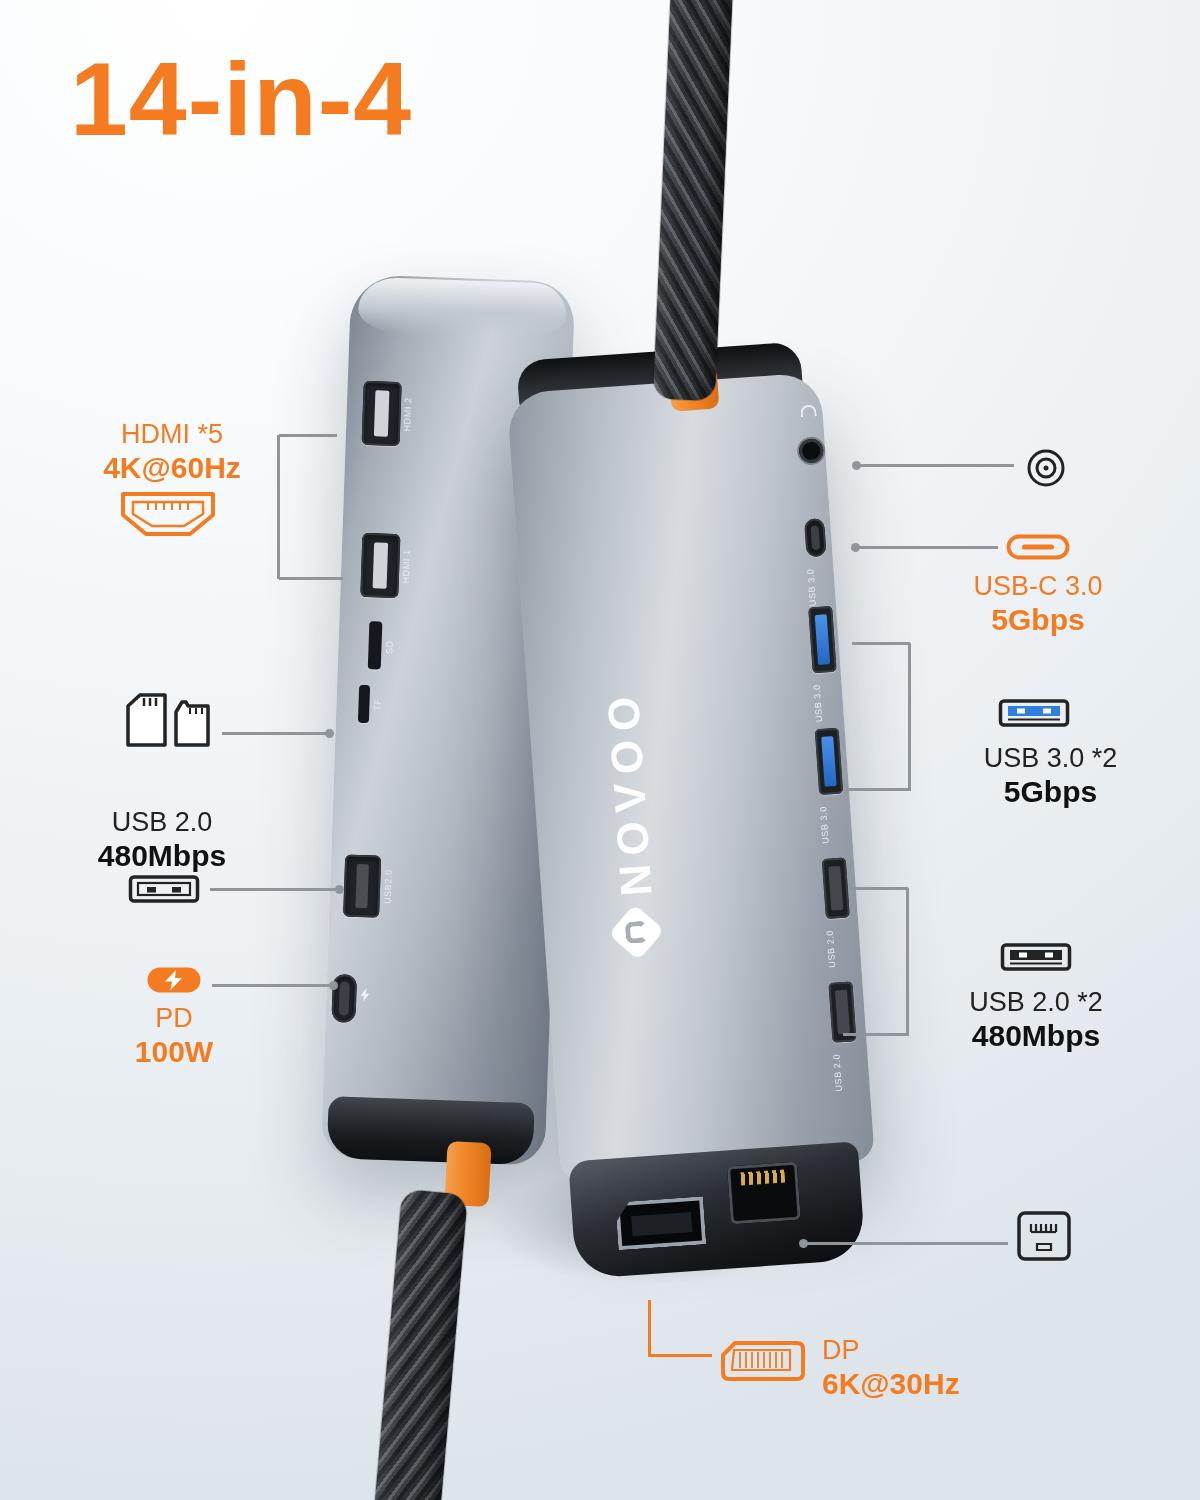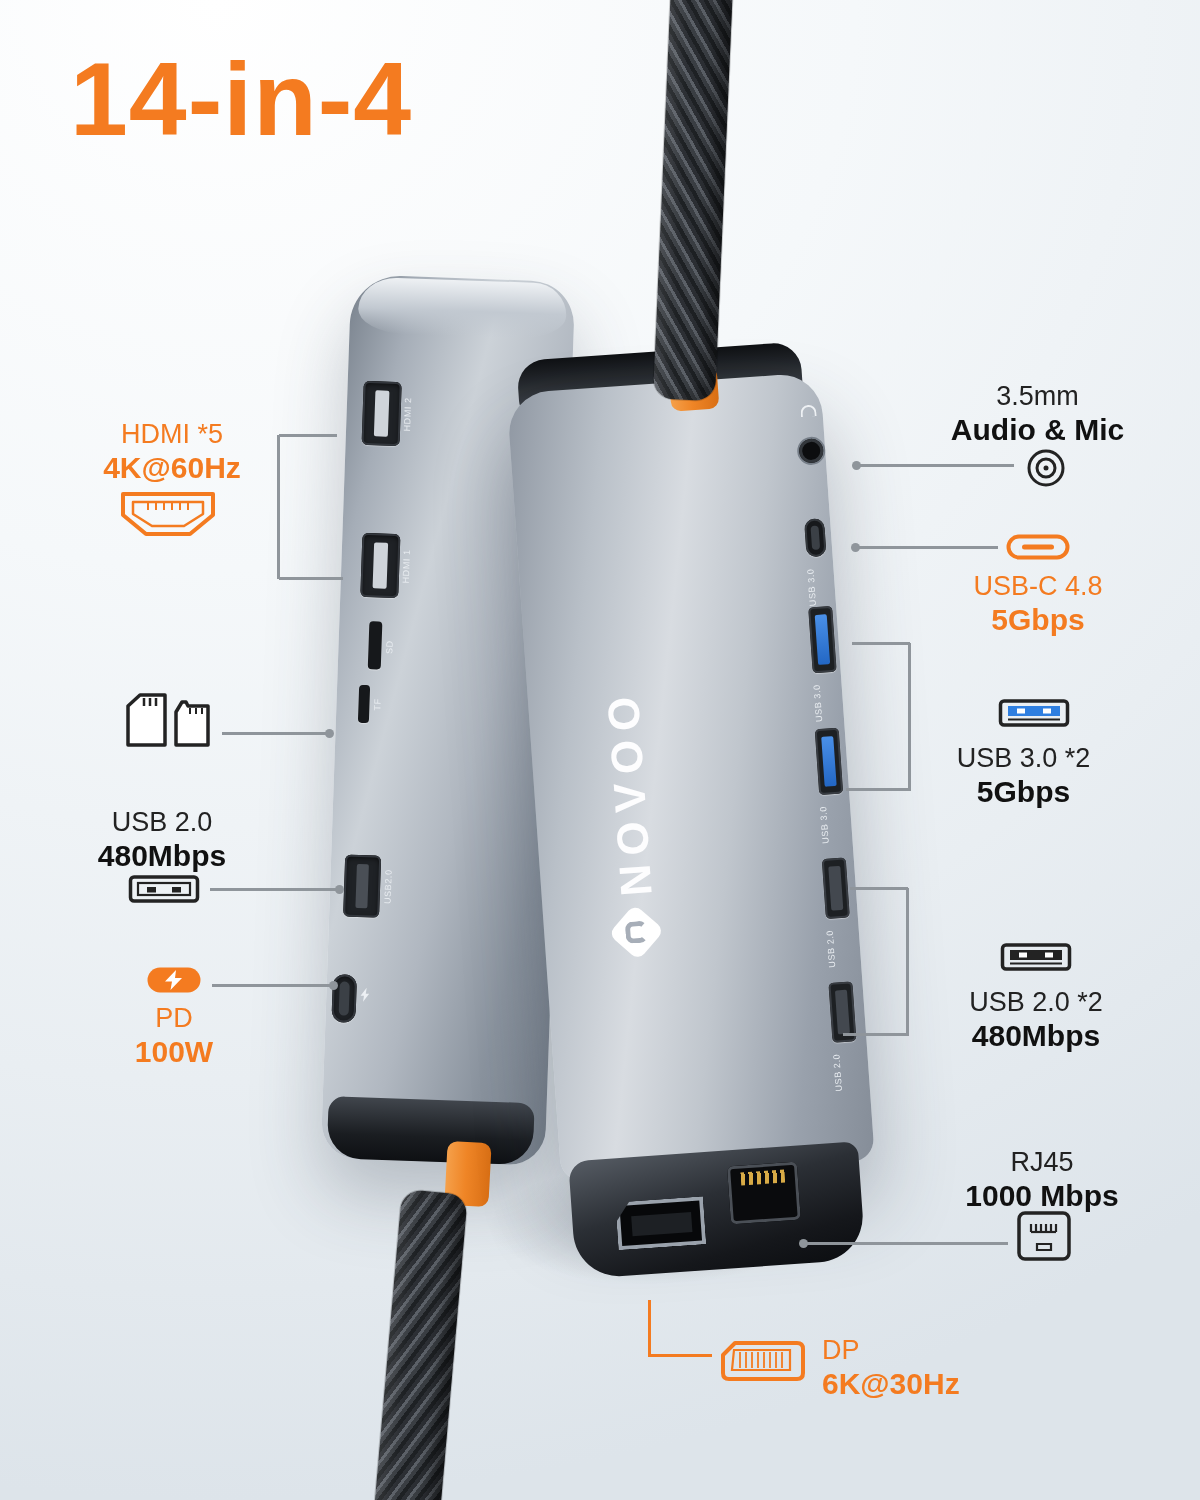--- a/index.html
+++ b/index.html
@@ -162,21 +162,21 @@
 
   .icon-usbc { left: 1006px; top: 534px; width: 64px; height: 26px; }
   .co-usbc   { left: 962px; top: 570px; width: 152px; }
   .ln-usbc   { left: 858px; top: 546px; width: 140px; }
   .dt-usbc   { left: 851px; top: 543px; }
 
   .bk-usb3-v  { left: 908px; top: 643px; height: 148px; }
   .bk-usb3-h1 { left: 852px; top: 642px; width: 58px; }
   .bk-usb3-h2 { left: 846px; top: 788px; width: 64px; }
   .icon-usb3  { left: 998px; top: 698px; width: 72px; height: 30px; }
-  .co-usb3    { left: 946px; top: 742px; width: 155px; }
+  .co-usb3    { left: 973px; top: 742px; width: 155px; }
 
   .bk-usb2-v  { left: 906px; top: 888px; height: 148px; }
   .bk-usb2-h1 { left: 850px; top: 887px; width: 58px; }
   .bk-usb2-h2 { left: 843px; top: 1033px; width: 65px; }
   .icon-usb2r { left: 1000px; top: 942px; width: 72px; height: 30px; }
   .co-usb2r   { left: 956px; top: 986px; width: 160px; }
 
   .co-rj45  { left: 962px; top: 1146px; width: 160px; }
   .icon-rj45{ left: 1016px; top: 1210px; width: 56px; height: 52px; }
   .ln-rj45  { left: 806px; top: 1242px; width: 202px; }
@@ -332,42 +332,38 @@
       <path d="M30 4 L19 15.5 H26 L24.5 24 L36 12 H29 Z" fill="#ffffff"></path>
     </svg>
   </div>
   <div class="co orange co-pd">
     <div class="l1">PD</div>
     <div class="l2">100W</div>
   </div>
   <div class="ln h ln-pd"></div>
   <div class="dot dt-pd"></div>
 
-  <div class="co co-audio">
-    <div class="l1">3.5mm</div>
-    <div class="l2">Audio &amp; Mic</div>
-  </div>
   <div class="icon icon-audio">
     <svg viewBox="0 0 44 44">
       <circle cx="22" cy="22" r="17" fill="none" stroke="#232323" stroke-width="3"></circle>
       <circle cx="22" cy="22" r="9" fill="none" stroke="#232323" stroke-width="3"></circle>
       <circle cx="22" cy="22" r="2.5" fill="#232323"></circle>
     </svg>
   </div>
   <div class="ln h ln-audio"></div>
   <div class="dot dt-audio"></div>
 
   <div class="icon icon-usbc">
     <svg viewBox="0 0 64 26">
       <rect x="2.5" y="2.5" width="59" height="21" rx="10.5" fill="none" stroke="#F47B20" stroke-width="4"></rect>
       <rect x="16" y="10.5" width="32" height="5" rx="2.5" fill="#F47B20"></rect>
     </svg>
   </div>
   <div class="co orange co-usbc">
-    <div class="l1">USB-C 4.8</div>
+    <div class="l1">USB-C 3.0</div>
     <div class="l2">5Gbps</div>
   </div>
   <div class="ln h ln-usbc"></div>
   <div class="dot dt-usbc"></div>
 
   <div class="ln v bk-usb3-v"></div>
   <div class="ln h bk-usb3-h1"></div>
   <div class="ln h bk-usb3-h2"></div>
   <div class="icon icon-usb3">
     <svg viewBox="0 0 72 30">
@@ -393,24 +389,20 @@
       <rect x="19" y="10.5" width="8" height="5" fill="#ffffff"></rect>
       <rect x="45" y="10.5" width="8" height="5" fill="#ffffff"></rect>
       <path d="M10 21.5 H62" stroke="#232323" stroke-width="2"></path>
     </svg>
   </div>
   <div class="co co-usb2r">
     <div class="l1">USB 2.0 *2</div>
     <div class="l2">480Mbps</div>
   </div>
 
-  <div class="co co-rj45">
-    <div class="l1">RJ45</div>
-    <div class="l2">1000 Mbps</div>
-  </div>
   <div class="icon icon-rj45">
     <svg viewBox="0 0 56 52">
       <rect x="3" y="3" width="50" height="46" rx="6" fill="none" stroke="#232323" stroke-width="3.5"></rect>
       <path d="M15 14 V22 M20 14 V22 M25 14 V22 M30 14 V22 M35 14 V22 M40 14 V22" stroke="#232323" stroke-width="2.2"></path>
       <path d="M15 22 H40" stroke="#232323" stroke-width="2.2"></path>
       <path d="M21 34 H35 V40 H21 Z" fill="none" stroke="#232323" stroke-width="2.2"></path>
     </svg>
   </div>
   <div class="ln h ln-rj45"></div>
   <div class="dot dt-rj45"></div>

